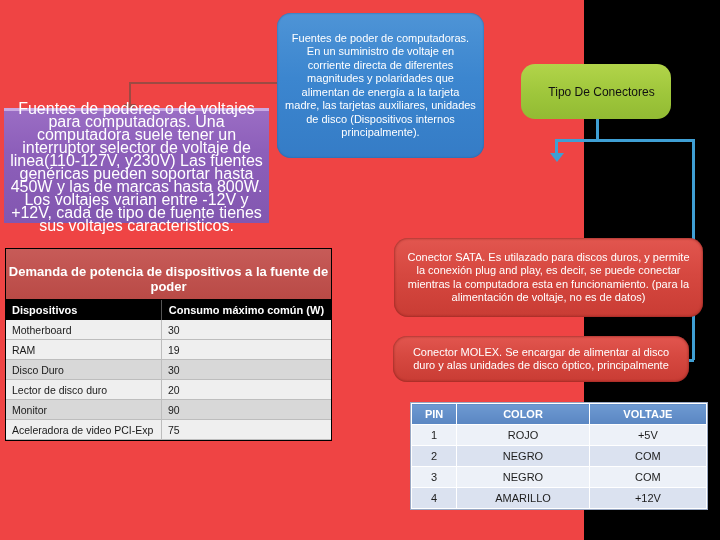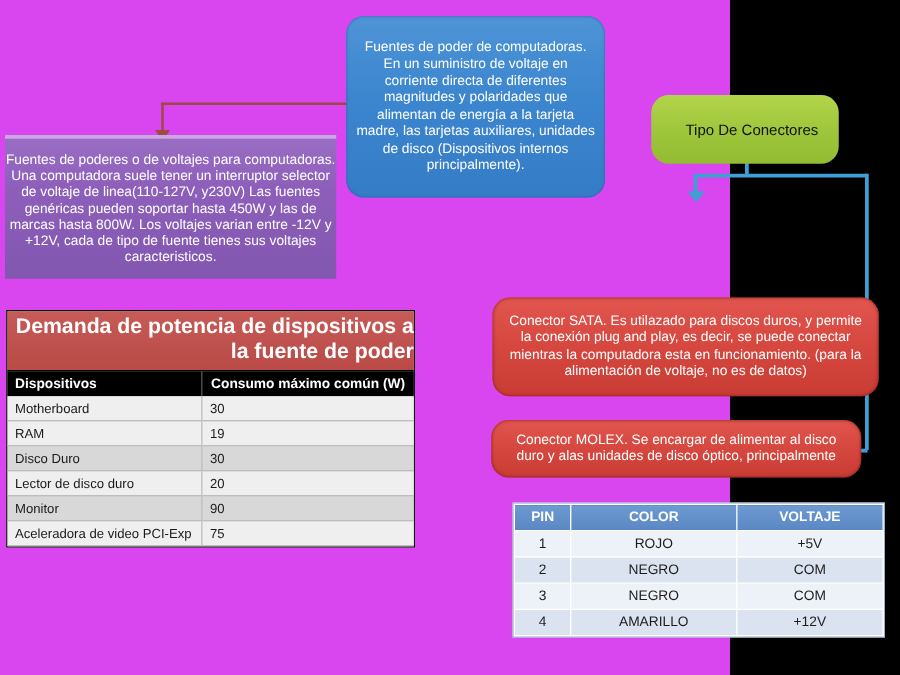--- a/index.html
+++ b/index.html
@@ -1,37 +1,37 @@
 <!DOCTYPE html>
 <html><head>
 <meta charset="utf-8">
 <style>
   html,body{margin:0;padding:0;background:#000;}
   body{width:720px;height:540px;overflow:hidden;font-family:"Liberation Sans",sans-serif;}
-  #stage{position:relative;width:584px;height:540px;background:#d946ef;}
+  #stage{position:relative;width:584px;height:540px;background:#ef4444;}
 
   
   .rbox{position:absolute;border-radius:14px;text-align:center;color:#fff;
         box-sizing:border-box;display:flex;align-items:center;justify-content:center;}
   .rbox p{margin:0;padding:0 8px;}
 
   .box-blue{background:linear-gradient(180deg,#4e94d6 0%,#3c86cf 45%,#357cc6 100%);
             box-shadow:0 0 2px #1d5c9c inset;}
   .box-green{background:linear-gradient(180deg,#b2d44a 0%,#9ec63b 55%,#92bb33 100%);
              color:#111;}
   .box-red{background:linear-gradient(180deg,#e2564f 0%,#d64840 45%,#c93c34 100%);
            box-shadow:0 0 3px #7d1c18 inset;}
 
   
   .box-purple{position:absolute;background:linear-gradient(180deg,#9a6dc4 0%,#8d5fba 35%,#8257b0 100%);
               border-top:3px solid #c9a9e2;color:#fff;text-align:center;
               display:flex;align-items:center;justify-content:center;box-sizing:border-box;}
 
   .t11{font-size:11px;line-height:13.5px;}
-  .t10{font-size:11px;line-height:13px;}
+  .t10{font-size:16px;line-height:13px;}
   .t12{font-size:12px;line-height:14px;}
 
   
   .ln{position:absolute;background:#3f9fd4;}
   .ln-v{width:3px;}
   .ln-h{height:3px;}
   .arw{position:absolute;width:0;height:0;}
   .arw-down{border-left:7px solid transparent;border-right:7px solid transparent;border-top:9px solid #3f9fd4;}
   .arw-up{border-left:7px solid transparent;border-right:7px solid transparent;border-bottom:9px solid #3f9fd4;}
   .arw-left{border-top:6px solid transparent;border-bottom:6px solid transparent;border-right:10px solid #3f9fd4;}
@@ -39,21 +39,21 @@
   .rln{position:absolute;background:#9c4a43;}
   .rln-v{width:2px;}
   .rln-h{height:2px;}
   .rarw-down{border-left:6px solid transparent;border-right:6px solid transparent;border-top:9px solid #9c4a43;}
   .rarw-right{border-top:6px solid transparent;border-bottom:6px solid transparent;border-left:10px solid #9c4a43;}
 
   
   #demand-table{position:absolute;left:5px;top:248px;width:327px;background:#cfcfcf;
                 border:1px solid #000;box-sizing:border-box;}
   #demand-table .cap{background:linear-gradient(180deg,#c75b58 0%,#b94a46 100%);
-        color:#fff;font-weight:bold;font-size:17px;text-align:right;padding:2px 0 5px;
+        color:#fff;font-weight:bold;font-size:13px;text-align:center;padding:15px 0 5px;
         border-bottom:1px solid #000;}
   #demand-table table{border-collapse:collapse;width:100%;font-size:10.5px;color:#1a1a1a;}
   #demand-table th{background:#000;color:#fff;font-weight:bold;font-size:11px;
         padding:4px 6px;text-align:left;margin-top:35px;}
   #demand-table th.c2{text-align:center;border-left:1px solid #555;}
   #demand-table td{padding:3.5px 6px;border-bottom:1px solid #bdbdbd;}
   #demand-table td.c2{text-align:left;border-left:1px solid #bdbdbd;}
   #demand-table tr.odd td{background:#efefef;}
   #demand-table tr.even td{background:#d8d8d8;}
 
@@ -91,21 +91,21 @@
   <div class="arw arw-left" style="left:667px;top:273px;"></div>
 
   <div class="ln ln-h" style="left:621px;top:359px;width:73px;"></div>
   <div class="arw arw-left" style="left:612px;top:354px;"></div>
 
   <div class="rbox box-blue" style="left:277px;top:13px;width:207px;height:145px;">
     <p class="t11">Fuentes de poder de computadoras.
 En  un suministro de voltaje en corriente directa de diferentes magnitudes y polaridades que alimentan de energía a la tarjeta madre, las tarjetas auxiliares, unidades de disco (Dispositivos internos principalmente).</p>
   </div>
 
-  <div class="rbox box-green" style="left:521px;top:76px;width:150px;height:55px;padding-left:11px;">
+  <div class="rbox box-green" style="left:521px;top:64px;width:150px;height:55px;padding-left:11px;">
     <p class="t12">Tipo De Conectores</p>
   </div>
 
   <div class="box-purple" style="left:4px;top:108px;width:265px;height:115px;">
     <p class="t10">Fuentes de poderes o de voltajes para computadoras.
 Una computadora suele tener un interruptor selector de voltaje de linea(110-127V, y230V)
 Las fuentes genéricas pueden soportar hasta 450W y las de marcas hasta 800W.
 Los voltajes varian entre -12V y +12V, cada de tipo de fuente tienes sus voltajes caracteristicos.</p>
   </div>
 

